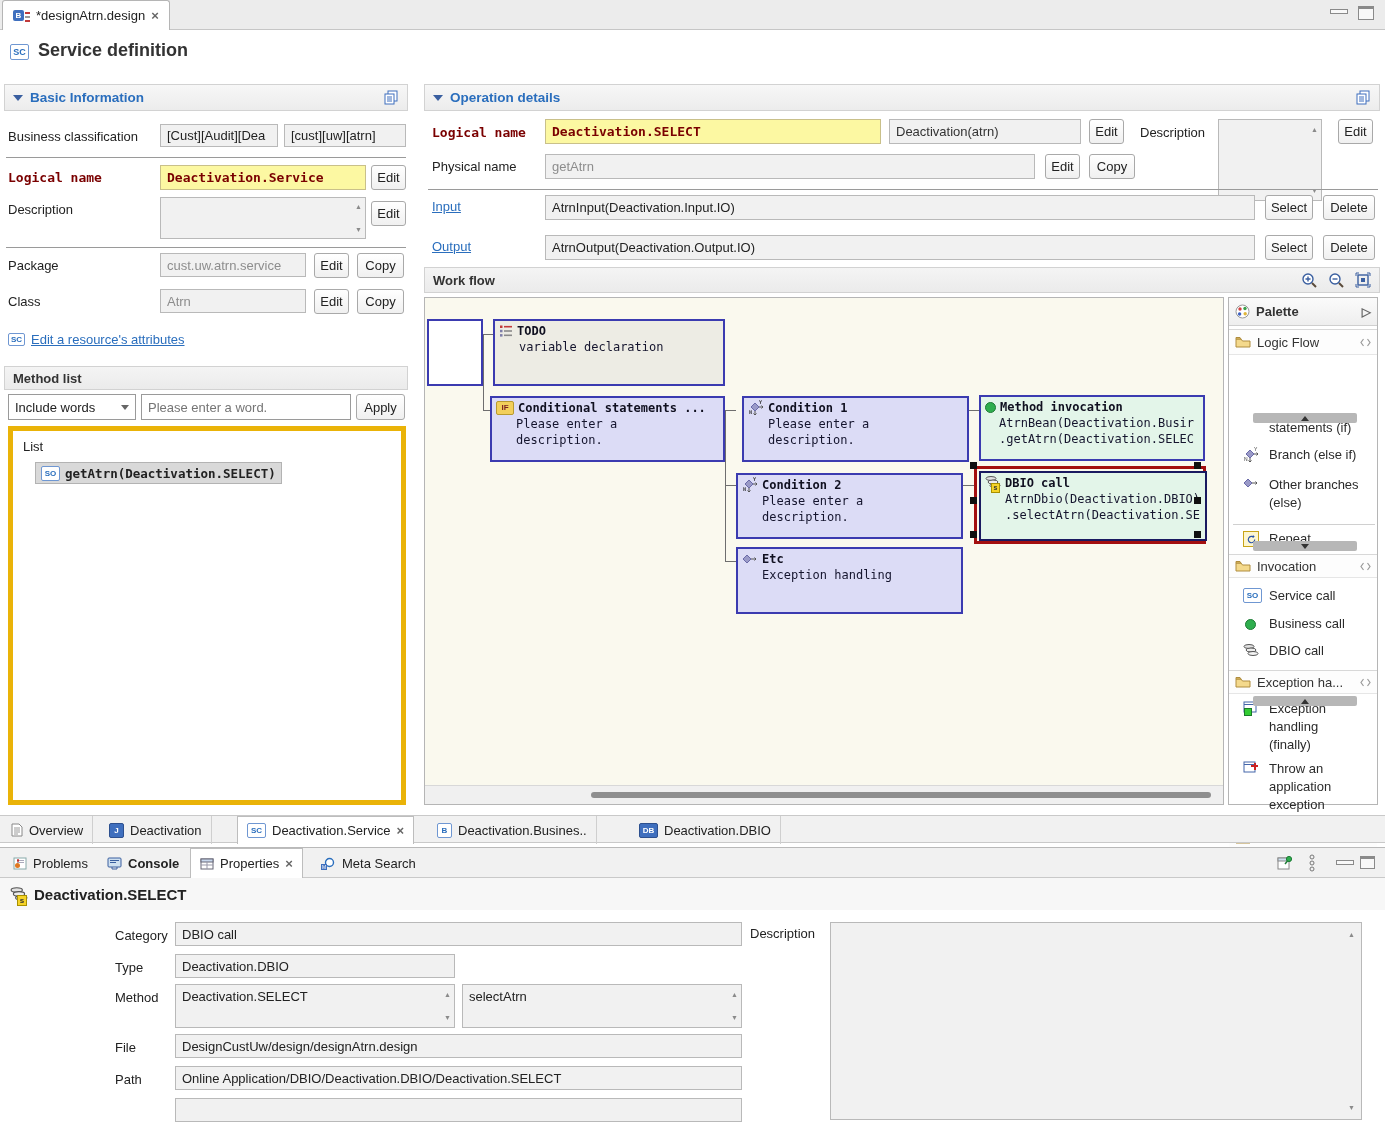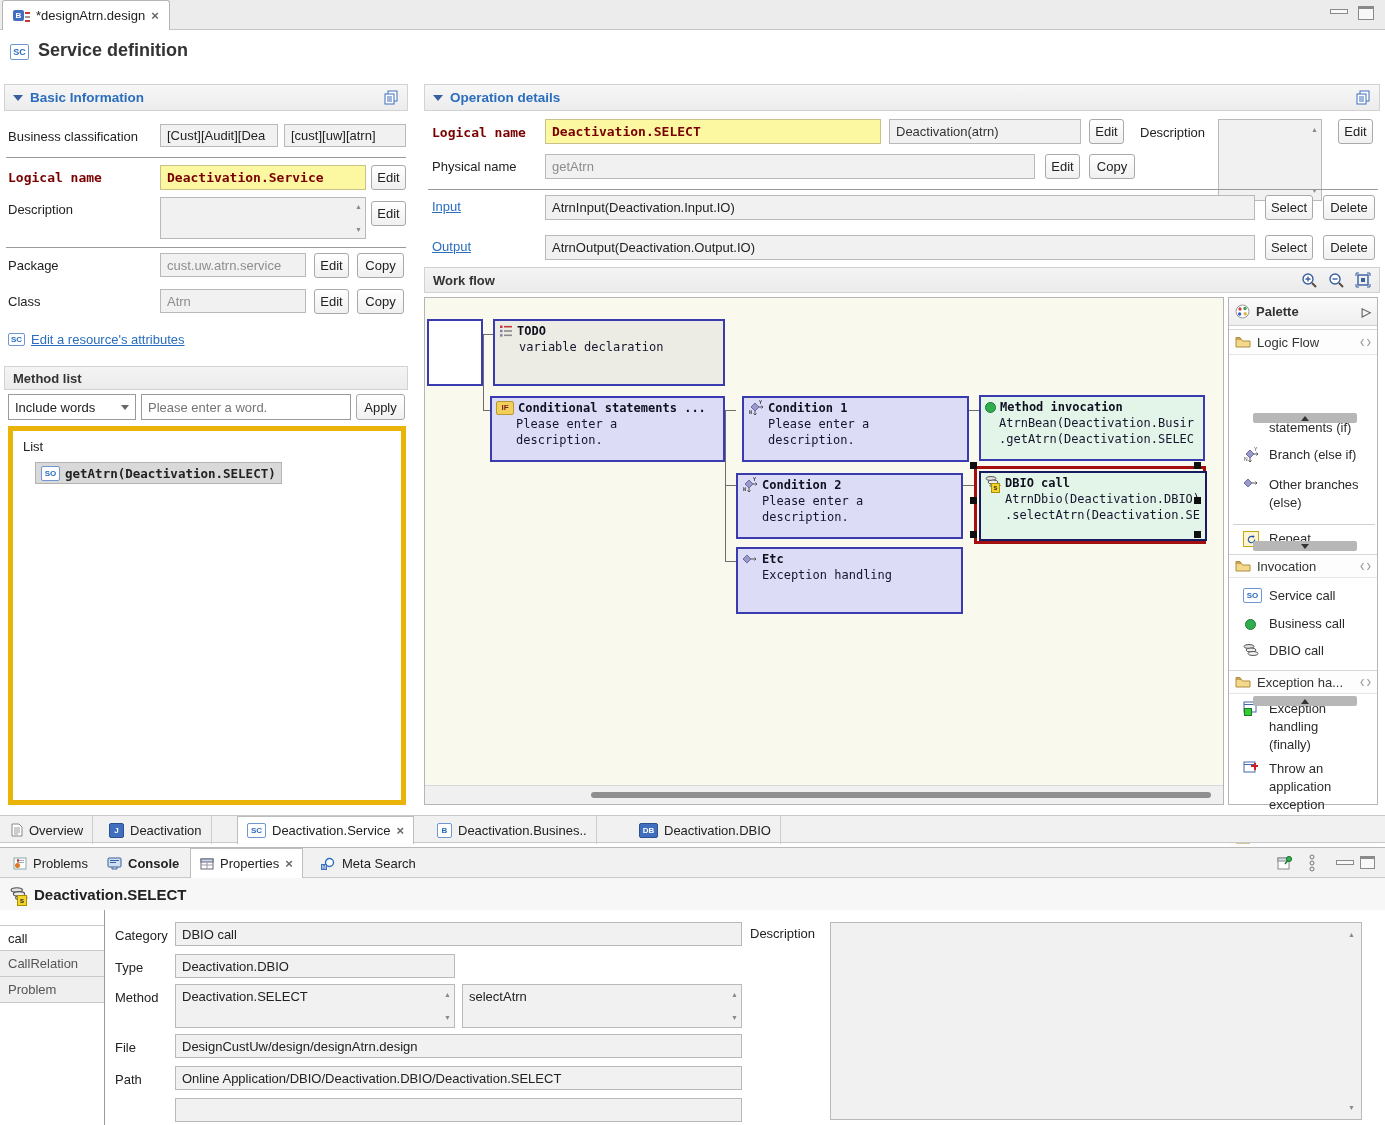--- a/index.html
+++ b/index.html
@@ -611,31 +611,20 @@
       <svg width="18" height="18" viewBox="0 0 16 16" style="position:absolute;">
           <ellipse cx="6" cy="3.5" rx="5" ry="2" fill="#e2e2e2" stroke="#555"></ellipse>
           <ellipse cx="8" cy="7" rx="5" ry="2" fill="#ececec" stroke="#555"></ellipse>
           <ellipse cx="10" cy="10.5" rx="5" ry="2" fill="#f4f4f4" stroke="#555"></ellipse>
         </svg>
       <span style="position:absolute;left:7px;top:9px;width:8px;height:9px;background:#f5d327;border:1px solid #a89000;font-size:8px;font-weight:bold;color:#333;display:flex;align-items:center;justify-content:center;">s</span>
     </span>
     <span style="position:absolute;left:34px;top:8px;font-size:15px;font-weight:bold;color:#222;">Deactivation.SELECT</span>
   </div>
 
-  <div class="abs" style="left:0;top:62px;width:105px;height:216px;border-right:1px solid #9a9a9a;background:#fff;">
-    <div class="sidetab" style="margin-top:15px;background:#fff;border-top:1px solid #c9c9c9;">
-        <span>call</span>
-      </div>
-    <div class="sidetab" style="background:#efefef;color:#555;">
-        <span>CallRelation</span>
-      </div>
-    <div class="sidetab" style="background:#efefef;color:#555;">
-        <span>Problem</span>
-      </div>
-  </div>
 
   <span class="abs" style="left:115px;top:80px;">Category</span>
   <div class="abs field" style="left:175px;top:74px;width:567px;height:24px;">
       <span>DBIO call</span>
     </div>
 
   <span class="abs" style="left:115px;top:112px;">Type</span>
   <div class="abs field" style="left:175px;top:106px;width:280px;height:24px;">
       <span>Deactivation.DBIO</span>
     </div>

